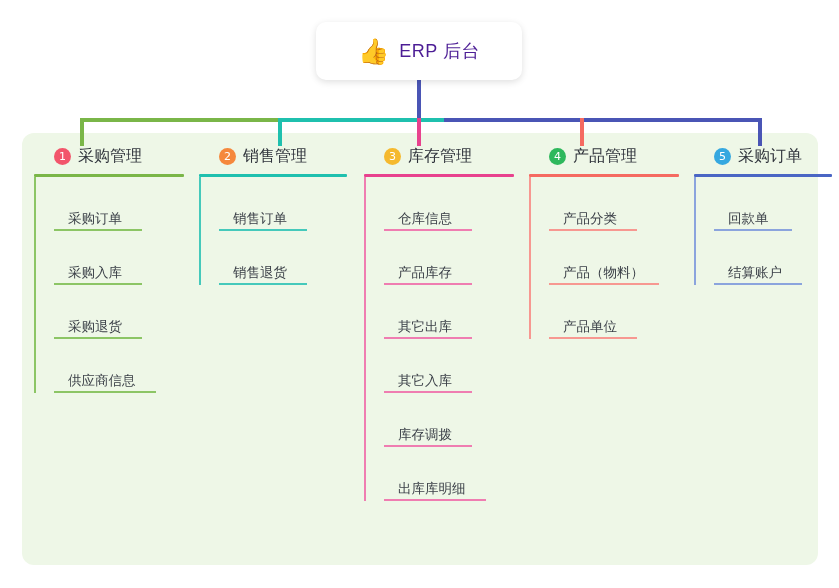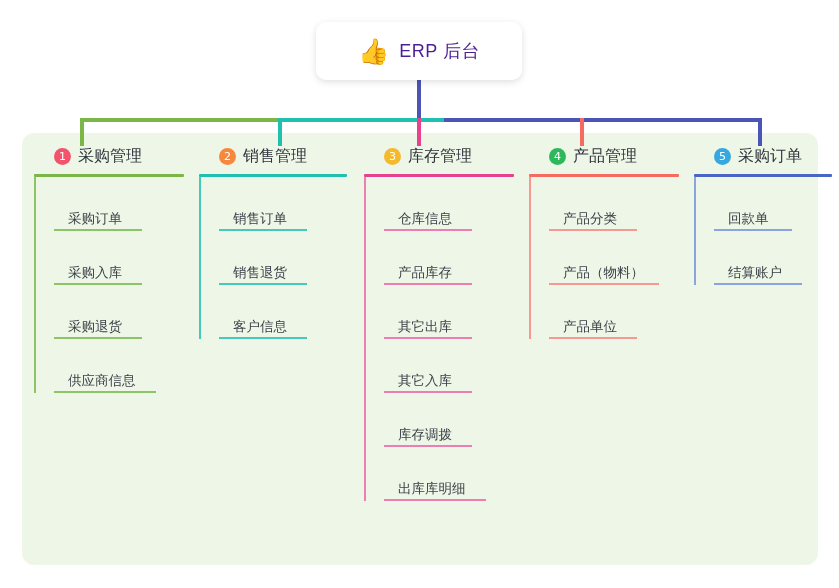--- a/index.html
+++ b/index.html
@@ -114,24 +114,20 @@
         <div class="branch">
           <div class="branch-spine" style="background: rgb(69, 201, 187);"></div>
           <div class="leaf">
             <span class="leaf-text">销售订单</span>
             <div class="leaf-rule" style="background: rgb(69, 201, 187); width: 88px;"></div>
           </div>
           <div class="leaf">
             <span class="leaf-text">销售退货</span>
             <div class="leaf-rule" style="background: rgb(69, 201, 187); width: 88px;"></div>
           </div>
-          <div class="leaf">
-            <span class="leaf-text">客户信息</span>
-            <div class="leaf-rule" style="background: rgb(69, 201, 187); width: 88px;"></div>
-          </div>
         </div>
       </div>
       <div class="column" style="left: 364px; width: 150px;">
         <div class="col-head">
           <span class="badge" style="background: rgb(245, 185, 46);">3</span>
           <span class="col-title">库存管理</span>
         </div>
         <div class="col-rule" style="background: rgb(232, 66, 142); width: 150px;"></div>
         <div class="branch">
           <div class="branch-spine" style="background: rgb(239, 125, 177);"></div>

